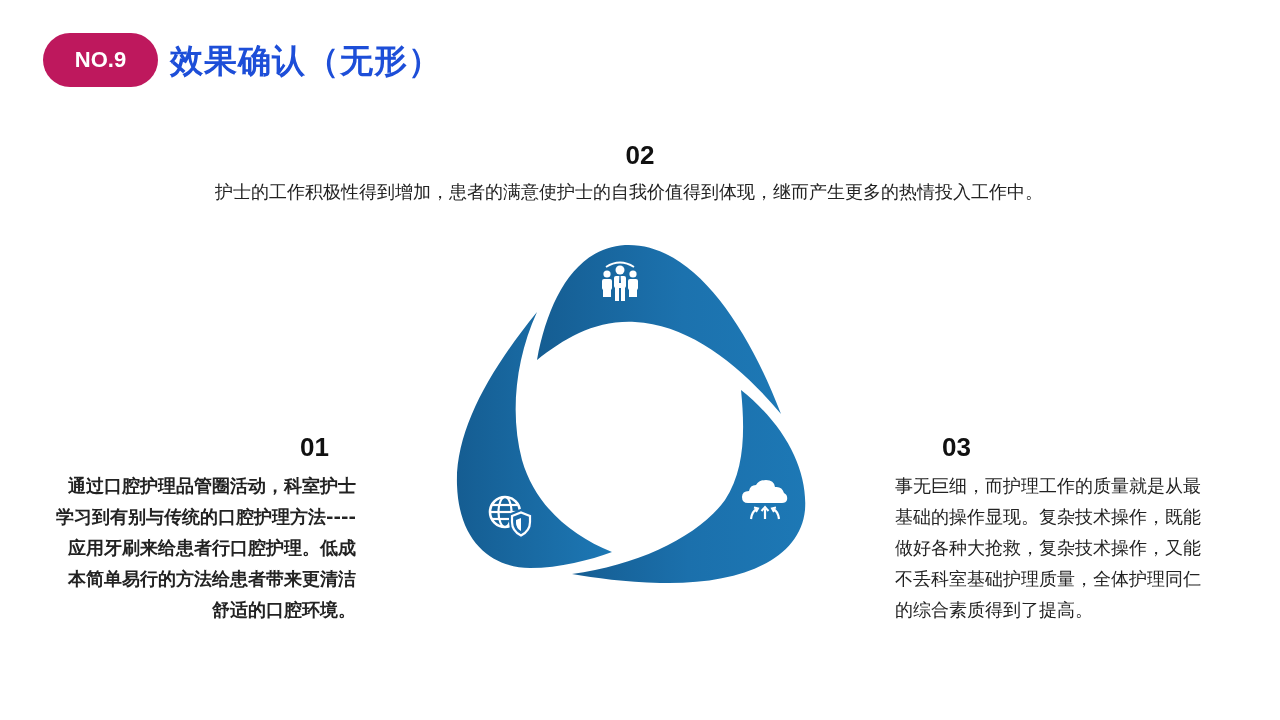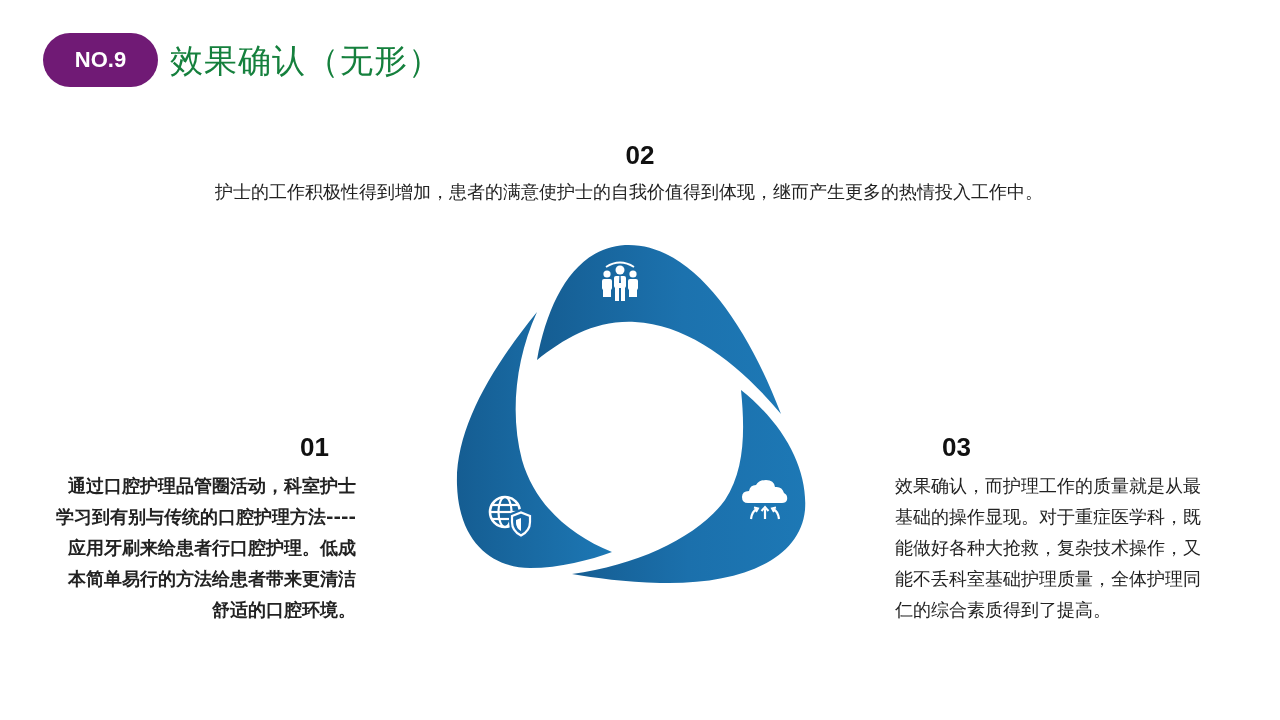--- a/index.html
+++ b/index.html
@@ -4,28 +4,28 @@
 <style>
   html, body { margin: 0; padding: 0; }
   body {
     width: 1280px; height: 720px; background: #ffffff;
     position: relative; overflow: hidden;
     font-family: "DejaVu Serif", "Liberation Serif", serif;
     color: #222;
   }
   .badge {
     position: absolute; left: 43px; top: 33px; width: 115px; height: 54px;
-    background: #701a75; border-radius: 27px;
+    background: #be185d; border-radius: 27px;
     color: #fff; font-family: "Liberation Sans", sans-serif; font-weight: bold;
     font-size: 22px; line-height: 54px; text-align: center;
   }
   .title {
     position: absolute; left: 170px; top: 36px; height: 50px;
-    font-family: "DejaVu Sans", sans-serif; font-weight: normal;
-    font-size: 33px; line-height: 50px; color: #15803d; letter-spacing: 1px;
+    font-family: "DejaVu Sans", sans-serif; font-weight: bold;
+    font-size: 33px; line-height: 50px; color: #1d4ed8; letter-spacing: 1px;
   }
   .num {
     position: absolute; font-family: "Liberation Sans", sans-serif;
     font-weight: bold; font-size: 26px; color: #111;
   }
   .num-02 { left: 600px; width: 80px; top: 140px; text-align: center; }
   .num-01 { left: 300px; width: 66px; top: 432px; text-align: left; }
   .num-03 { left: 895px; top: 432px; margin-left: 47px; }
   .text {
     position: absolute; font-size: 18px; line-height: 31px; color: #222;
@@ -107,13 +107,13 @@
   </g>
 </svg>
 
 <div class="num num-02">02</div>
 <div class="text text-02">护士的工作积极性得到增加，患者的满意使护士的自我价值得到体现，继而产生更多的热情投入工作中。</div>
 
 <div class="num num-01">01</div>
 <div class="text text-01">通过口腔护理品管圈活动，科室护士学习到有别与传统的口腔护理方法----应用牙刷来给患者行口腔护理。低成本简单易行的方法给患者带来更清洁舒适的口腔环境。</div>
 
 <div class="num num-03">03</div>
-<div class="text text-03">效果确认，而护理工作的质量就是从最基础的操作显现。对于重症医学科，既能做好各种大抢救，复杂技术操作，又能不丢科室基础护理质量，全体护理同仁的综合素质得到了提高。</div>
+<div class="text text-03">事无巨细，而护理工作的质量就是从最基础的操作显现。复杂技术操作，既能做好各种大抢救，复杂技术操作，又能不丢科室基础护理质量，全体护理同仁的综合素质得到了提高。</div>
 
 </body></html>

